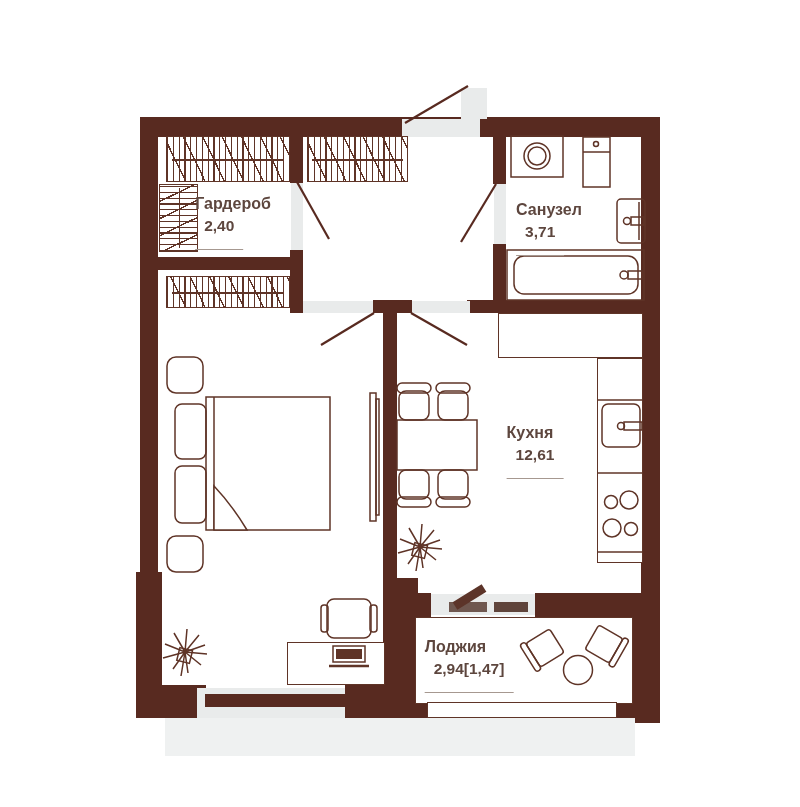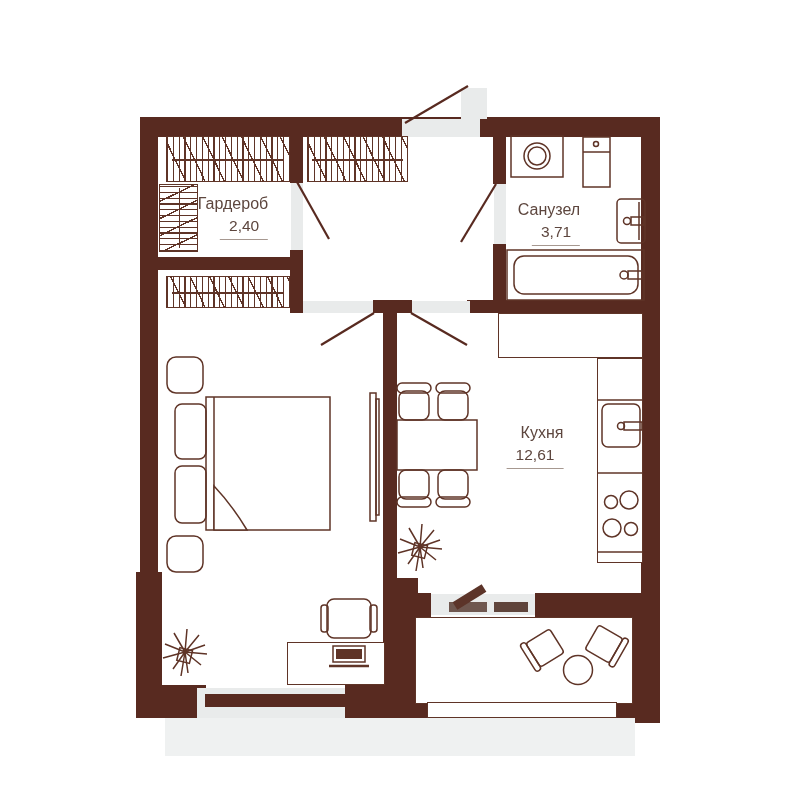--- a/index.html
+++ b/index.html
@@ -25,24 +25,24 @@
       repeating-linear-gradient(154deg, transparent 0 14px, var(--line) 14px 15.4px),
       repeating-linear-gradient(0deg, var(--line) 0 1.2px, transparent 1.2px 5.8px);
   }
   .strip-v::after{content:"";position:absolute;top:4%;bottom:4%;left:50%;width:1.5px;background:var(--line);}
   
   #furn{position:absolute;left:0;top:0;}
   .f{stroke:var(--line);fill:none;stroke-width:1.5;}
   .ffill{fill:var(--line);stroke:none;}
   .swing{stroke:var(--wall);stroke-width:2.2;fill:none;}
   
-  .room-label{position:absolute;transform:translateX(-50%);text-align:right;color:var(--text);white-space:nowrap;}
+  .room-label{position:absolute;transform:translateX(-50%);text-align:left;color:var(--text);white-space:nowrap;font-weight:bold;}
   .rname{font-size:16px;line-height:1.3;}
   .rarea{font-size:15.5px;line-height:1.45;}
-  .rarea span{display:inline-block;border-bottom:1.5px solid #a69890;padding:0 9px 2px;}
+  .rarea span{display:inline-block;border-bottom:1.5px solid #a69890;padding:0 9px 12px;}
 </style>
 </head>
 <body>
 
 <div id="canvas">
 
   <div class="w" style="left:140px;top:117px;width:520px;height:20px"></div>
   <div class="w" style="left:140px;top:117px;width:18px;height:460px"></div>
   <div class="w" style="left:136px;top:572px;width:26px;height:146px"></div>
   <div class="w" style="left:136px;top:685px;width:70px;height:33px"></div>
@@ -196,14 +196,18 @@
     <div class="rarea"><span>2,40</span></div>
   </div>
   <div class="room-label" style="left:549px;top:200px">
     <div class="rname">Санузел</div>
     <div class="rarea"><span>3,71</span></div>
   </div>
   <div class="room-label" style="left:535px;top:423px">
     <div class="rname">Кухня</div>
     <div class="rarea"><span>12,61</span></div>
   </div>
+  <div class="room-label" style="left:469px;top:637px">
+    <div class="rname">Лоджия</div>
+    <div class="rarea"><span>2,94[1,47]</span></div>
+  </div>
 
 </div>
 
 </body></html>

